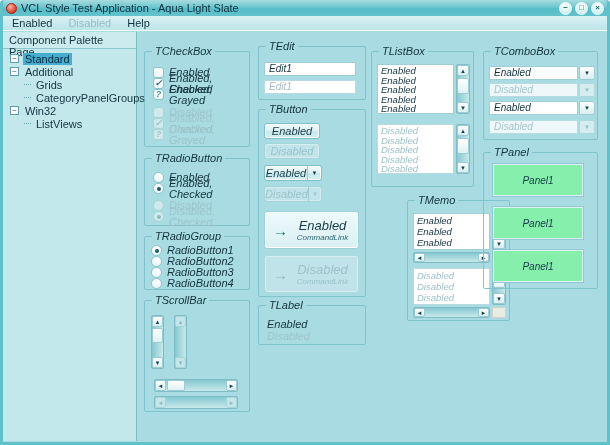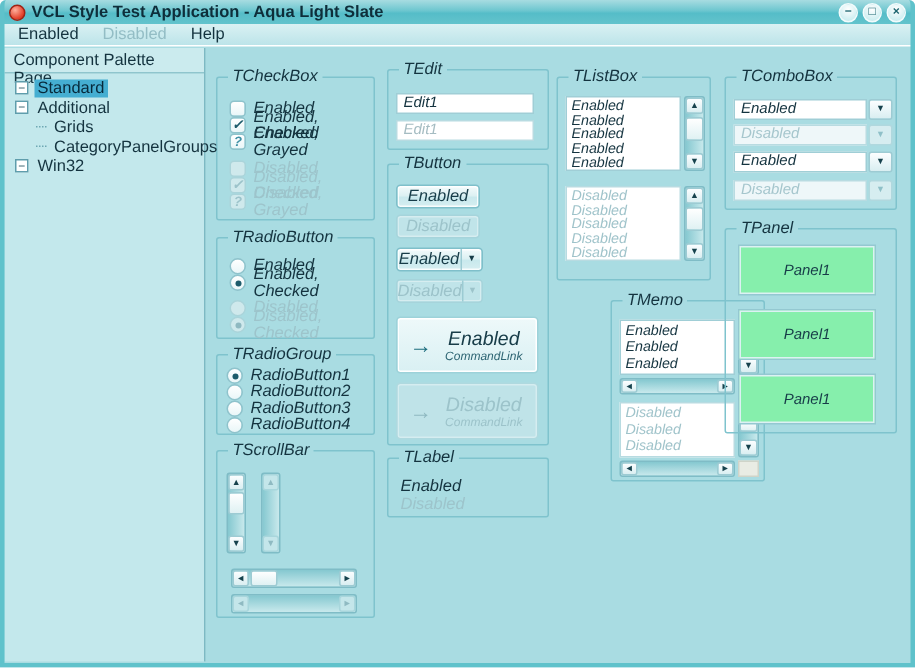--- a/index.html
+++ b/index.html
@@ -11,21 +11,21 @@
   .frame  { position:absolute; inset:0; border:3px solid #5fc2cb; border-top:none;
             border-radius:4px 4px 0 0; pointer-events:none; z-index:50; }
 
   
   .titlebar { position:absolute; left:0; top:0; width:610px; height:16px;
               background:linear-gradient(#a7dce1,#6cc6cf 45%,#55bdc8 55%,#63c3cc);
               display:flex; align-items:center; gap:4px; padding:0 6px; }
   .app-icon { width:11px; height:11px; border-radius:50%;
               background:radial-gradient(circle at 35% 30%, #ffb09c, #e4452f 65%, #b92c1a);
               border:1px solid #a02415; flex:0 0 auto; }
-  .title { font-weight:bold; font-size:11px; color:#0e2e3a; white-space:nowrap; }
+  .title { font-weight:normal; font-size:11px; color:#0e2e3a; white-space:nowrap; }
   .win-buttons { margin-left:auto; display:flex; gap:3px; }
   .win-btn { width:13px; height:13px; border-radius:50%;
              background:radial-gradient(circle at 50% 30%, #ffffff, #cdeef1 75%, #b3e0e5);
              border:1px solid #f2fbfc; color:#1c6570; font-size:8px; font-weight:bold;
              line-height:10px; text-align:center; cursor:default; }
 
   
   .menubar { position:absolute; left:0; top:16px; width:610px; height:15px;
              background:linear-gradient(#daf1f3,#bce4e9); border-bottom:1px solid #ffffff;
              display:flex; align-items:center; padding-left:4px; z-index:5; }
@@ -183,20 +183,24 @@
         <span class="tree-label">Grids</span>
       </div>
       <div class="tree-row lv1">
         <span class="tree-dash"></span>
         <span class="tree-label">CategoryPanelGroups</span>
       </div>
       <div class="tree-row lv0">
         <span class="expander">−</span>
         <span class="tree-label">Win32</span>
       </div>
+      <div class="tree-row lv1">
+        <span class="tree-dash"></span>
+        <span class="tree-label">ListViews</span>
+      </div>
     </div>
   </div>
 
   <div class="main">
 
     <div class="group" style="left:7px; top:19px; width:106px; height:96px;">
       <span class="group-title">TCheckBox</span>
       <div class="row" style="top:15px">
         <span class="cbx"></span>
         <span class="lbl">Enabled</span>

